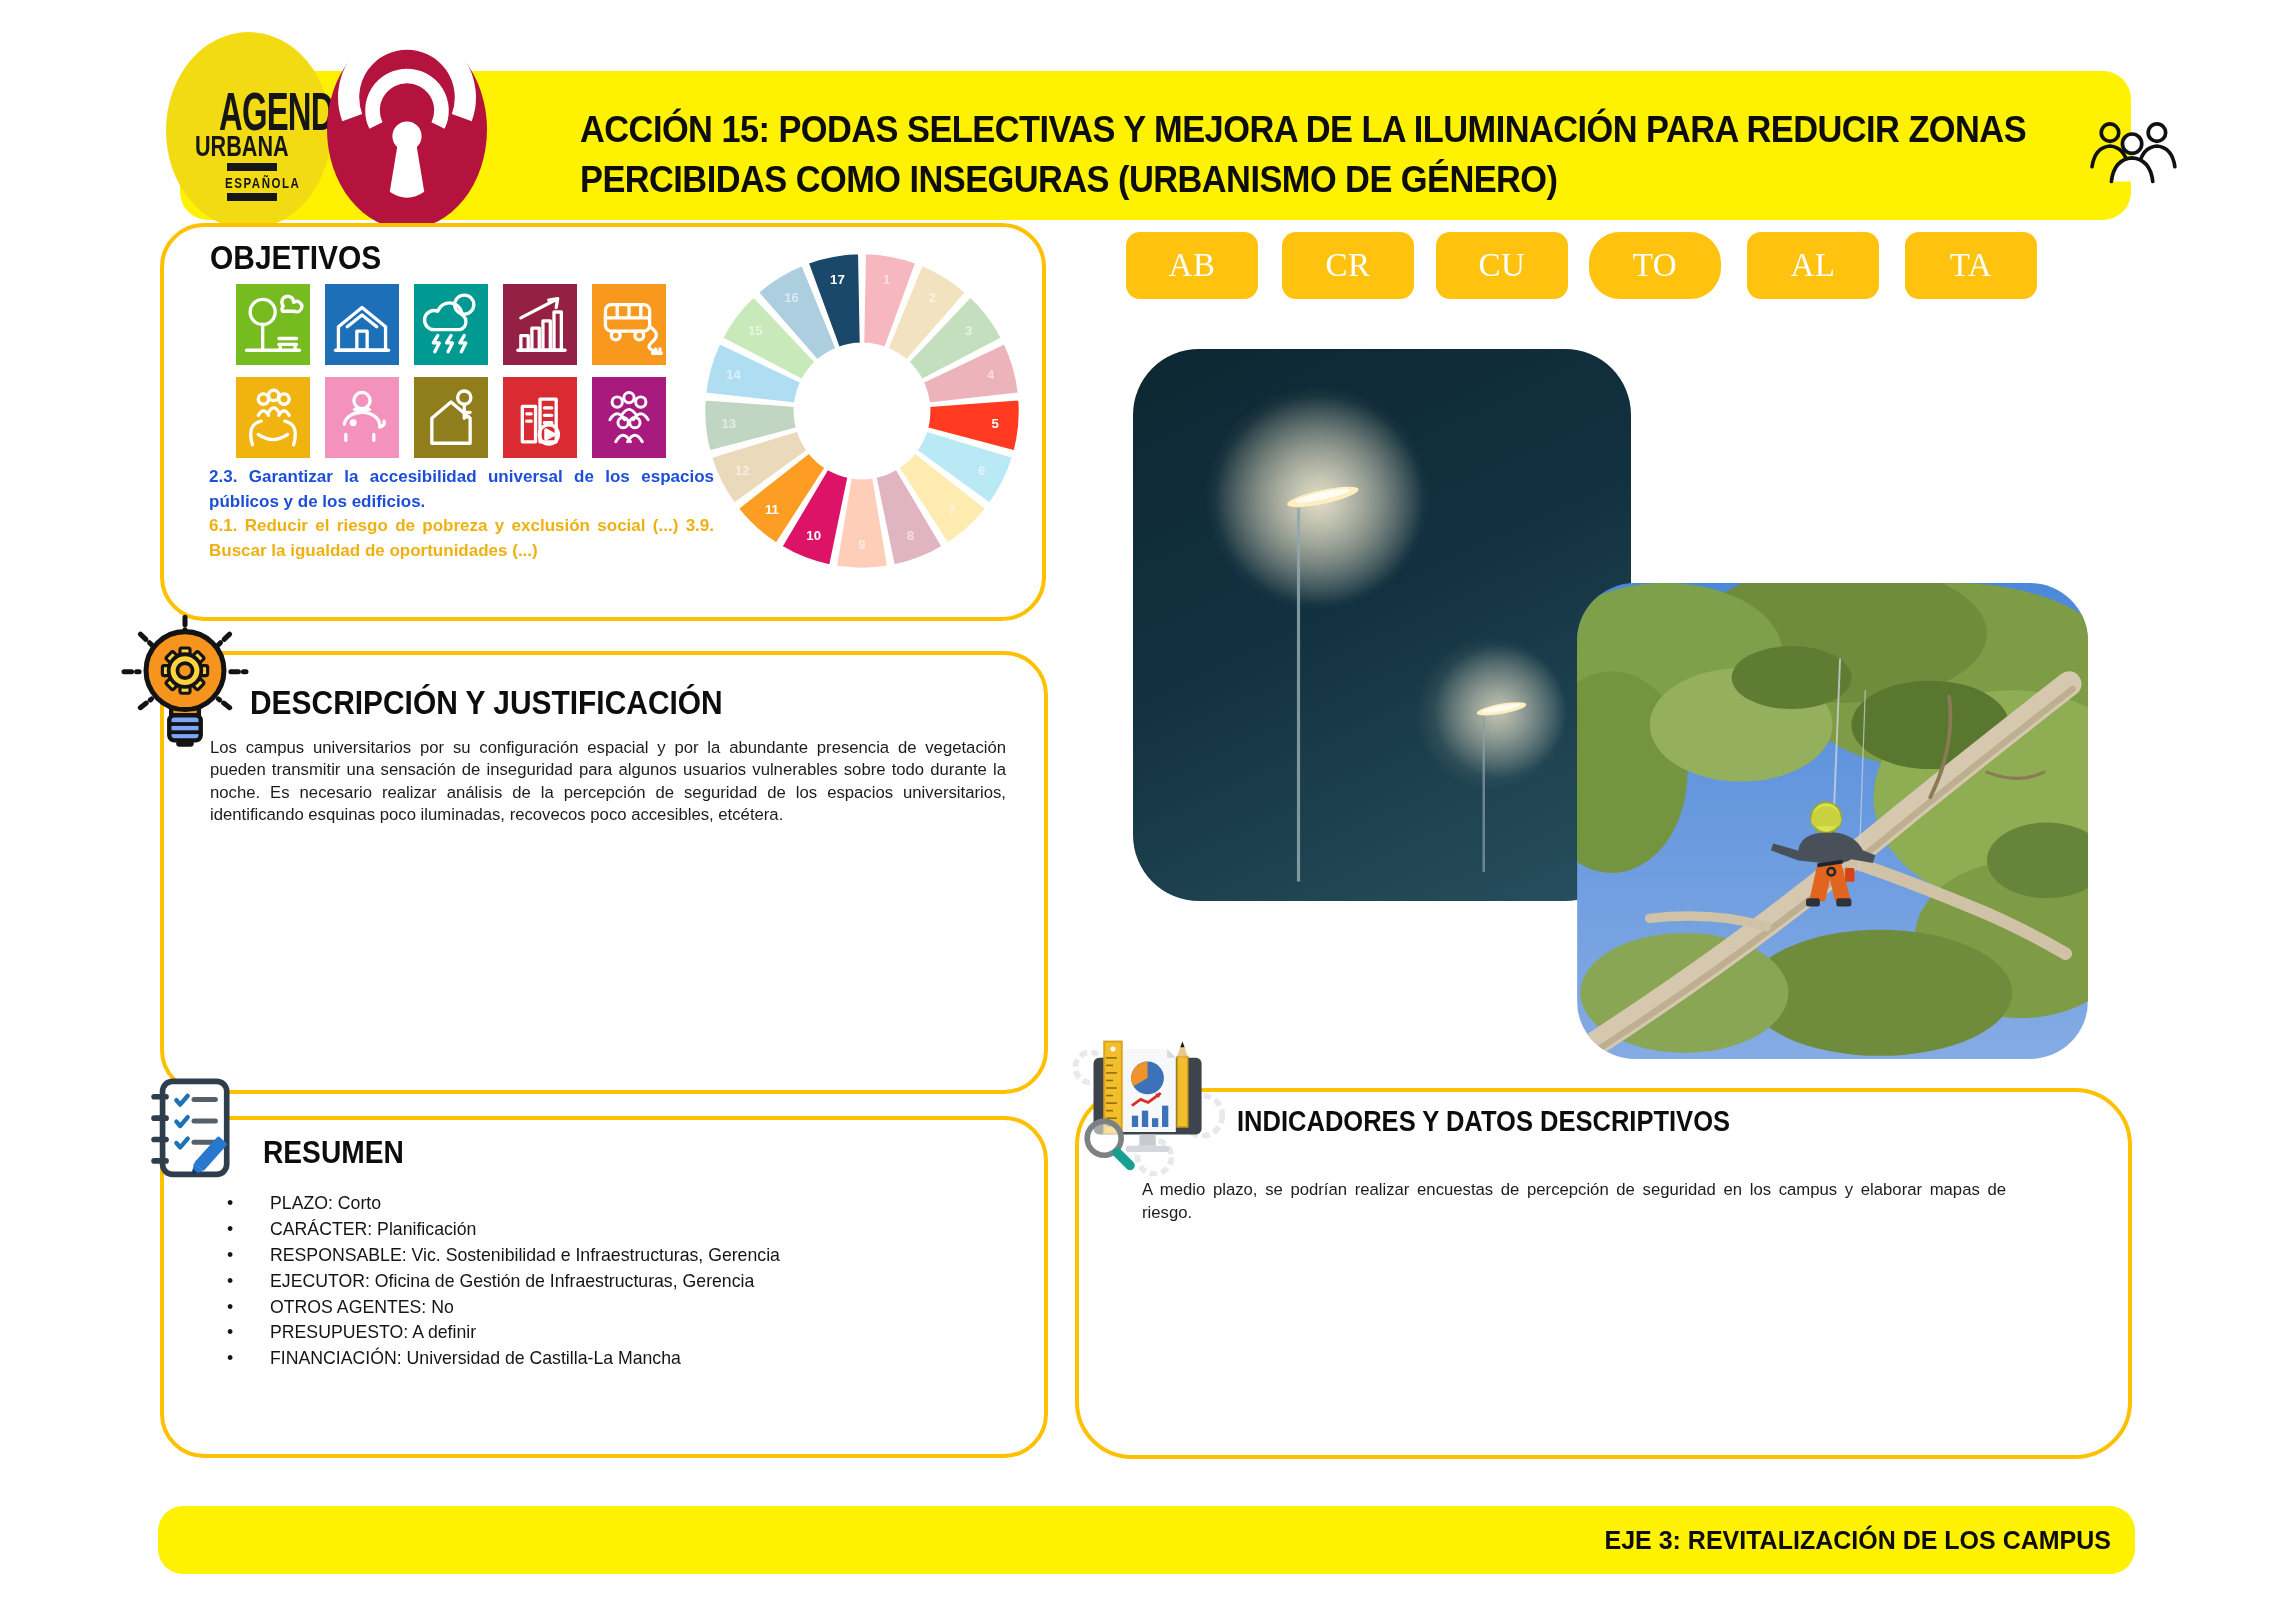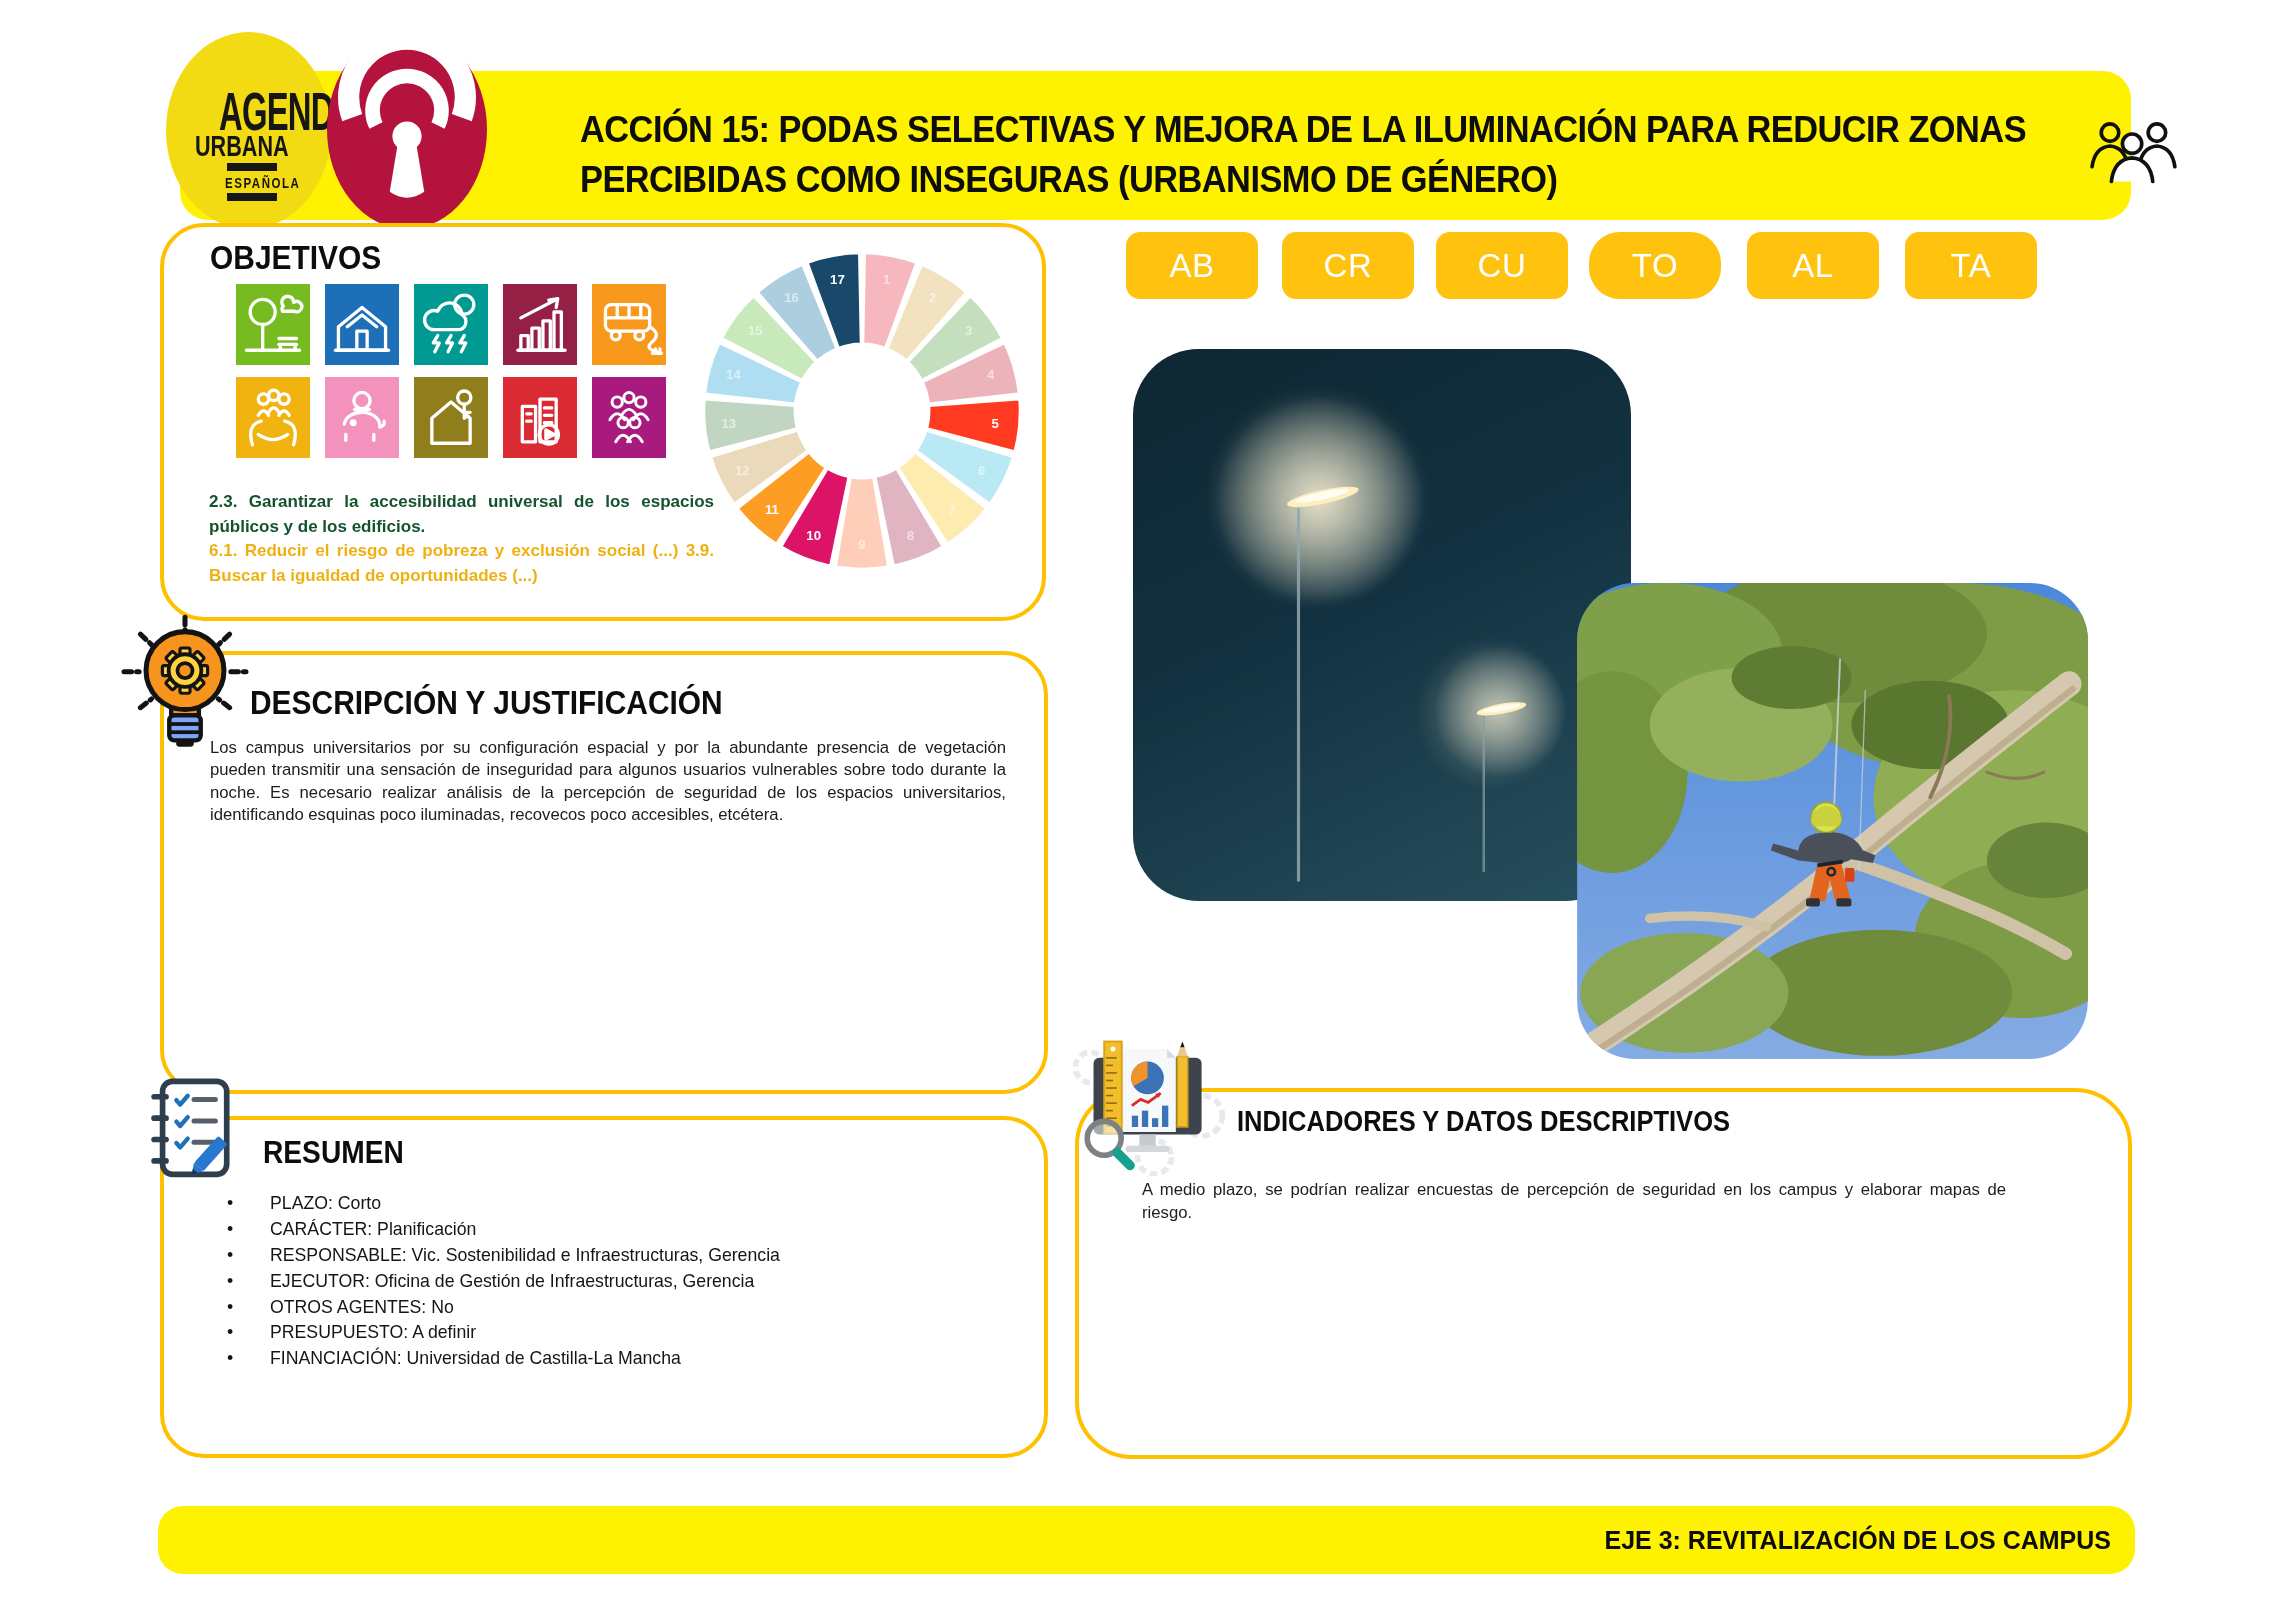--- a/index.html
+++ b/index.html
@@ -14,21 +14,21 @@
   .logo-yellow{left:166px;top:32px;width:165px;height:197px;background:var(--logo-yellow);}
   .logo-crimson{left:327px;top:30px;width:160px;height:199px;background:var(--crimson);}
   .agenda-t1{left:219px;top:81px;font-size:53px;font-weight:bold;color:#161616;transform:scaleX(.62);transform-origin:0 0;letter-spacing:-1.3px;}
   .agenda-t2{left:195px;top:129px;font-size:30px;font-weight:bold;color:#161616;transform:scaleX(.72);transform-origin:0 0;}
   .agenda-bar1{left:227px;top:163px;width:50px;height:8.2px;background:#161616;}
   .agenda-t3{left:225px;top:175px;font-size:14px;font-weight:bold;color:#161616;letter-spacing:1.9px;transform:scaleX(.82);transform-origin:0 0;}
   .agenda-bar2{left:227px;top:193px;width:50px;height:7.6px;background:#161616;}
   
   .region-btn{position:absolute;top:232px;width:132px;height:67px;border-radius:14px;background:var(--amber);
               color:#fff;font-size:33px;display:flex;align-items:center;justify-content:center;
-              transform-origin:center;letter-spacing:0.6px;}
+              transform-origin:center;letter-spacing:0.6px;font-family:Liberation Serif, serif;}
   
   .panel{position:absolute;background:#fff;border:4.4px solid var(--border);border-radius:44px;}
   .sec-title{font-weight:bold;color:#0d0d0d;transform:scaleX(.88);transform-origin:0 0;white-space:nowrap;}
   .body-text{text-align:justify;color:#1c1c1c;}
   
   .tile{position:absolute;width:74px;height:81px;}
   .tile svg{width:100%;height:100%;}
   .goal-p{margin:0 0 0 0;font-size:17px;line-height:24.6px;text-align:justify;font-weight:bold;}
   
   .photo-night{left:1133px;top:349px;width:498px;height:552px;border-radius:66px;overflow:hidden;
@@ -185,21 +185,21 @@
       <circle cx="66" cy="34" r="7"></circle>
         <path d="M56 58 q10 -16 20 0"></path>
       <circle cx="42" cy="62" r="7"></circle>
         <path d="M32 88 q10 -18 20 0"></path>
       <circle cx="58" cy="62" r="7"></circle>
         <path d="M48 88 q10 -18 20 0"></path>
     </svg>
   </div>
 
   <div class="abs" id="goals" style="left:209px;top:465px;width:505px;">
-      <p class="goal-p" style="color: #14532d; margin-top: 25px;">2.3. Garantizar la accesibilidad universal de los espacios públicos y de los edificios.</p>
+      <p class="goal-p" style="color: #1d4ed8;">2.3. Garantizar la accesibilidad universal de los espacios públicos y de los edificios.</p>
       <p class="goal-p" style="color: rgb(238, 177, 17);">6.1. Reducir el riesgo de pobreza y exclusión social (...) 3.9. Buscar la igualdad de oportunidades (...)</p>
     </div>
 
   <div class="abs" style="left:698px;top:247px;width:328px;height:328px;">
     <svg id="sdg-svg" viewBox="-260 -260 520 520" style="width:100%;height:100%">
         <path d="M4.8 -250.0 A250 250 0 0 1 85.8 -234.8 L36.7 -100.5 A107 107 0 0 0 2.1 -107.0 Z" fill="#E5243B" stroke="#fff" stroke-width="3" opacity="0.32"></path>
         <text x="39.0" y="-201.4" text-anchor="middle" fill="#fff" font-size="21" font-weight="bold" font-family="Liberation Sans, sans-serif" opacity="0.55">1</text>
         <path d="M94.8 -231.3 A250 250 0 0 1 164.8 -188.0 L70.6 -80.4 A107 107 0 0 0 40.6 -99.0 Z" fill="#DDA63A" stroke="#fff" stroke-width="3" opacity="0.32"></path>
         <text x="111.6" y="-173.2" text-anchor="middle" fill="#fff" font-size="21" font-weight="bold" font-family="Liberation Sans, sans-serif" opacity="0.55">2</text>
         <path d="M171.9 -181.5 A250 250 0 0 1 221.6 -115.7 L94.8 -49.5 A107 107 0 0 0 73.6 -77.7 Z" fill="#4C9F38" stroke="#fff" stroke-width="3" opacity="0.32"></path>

